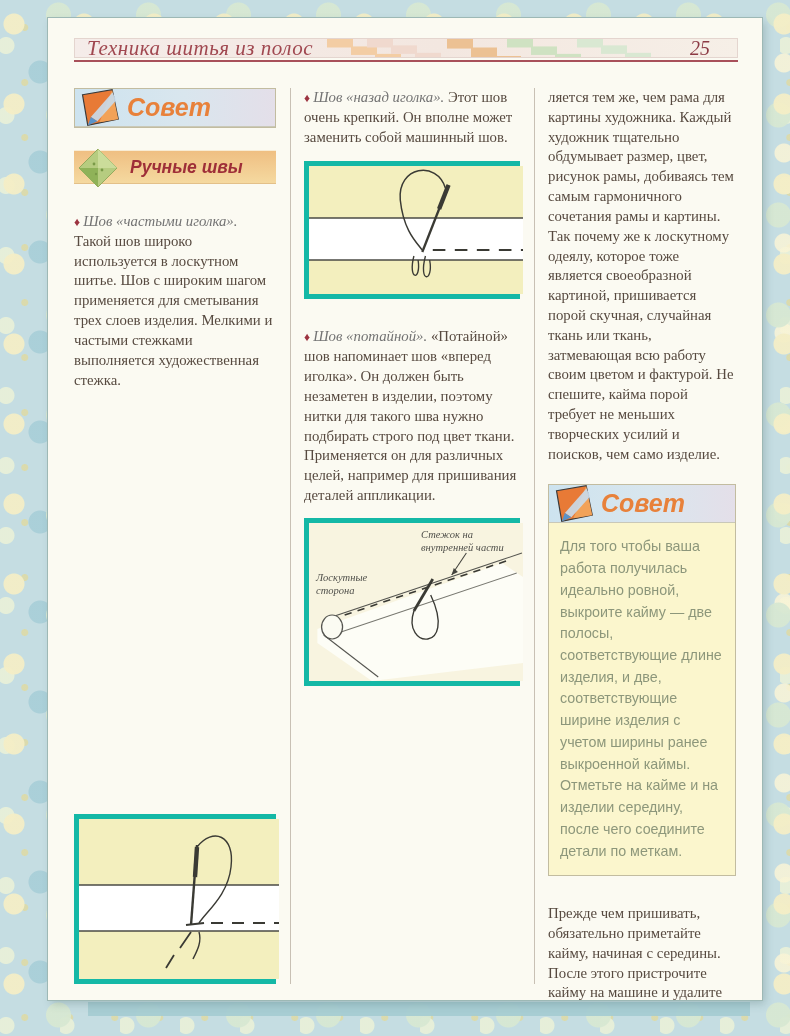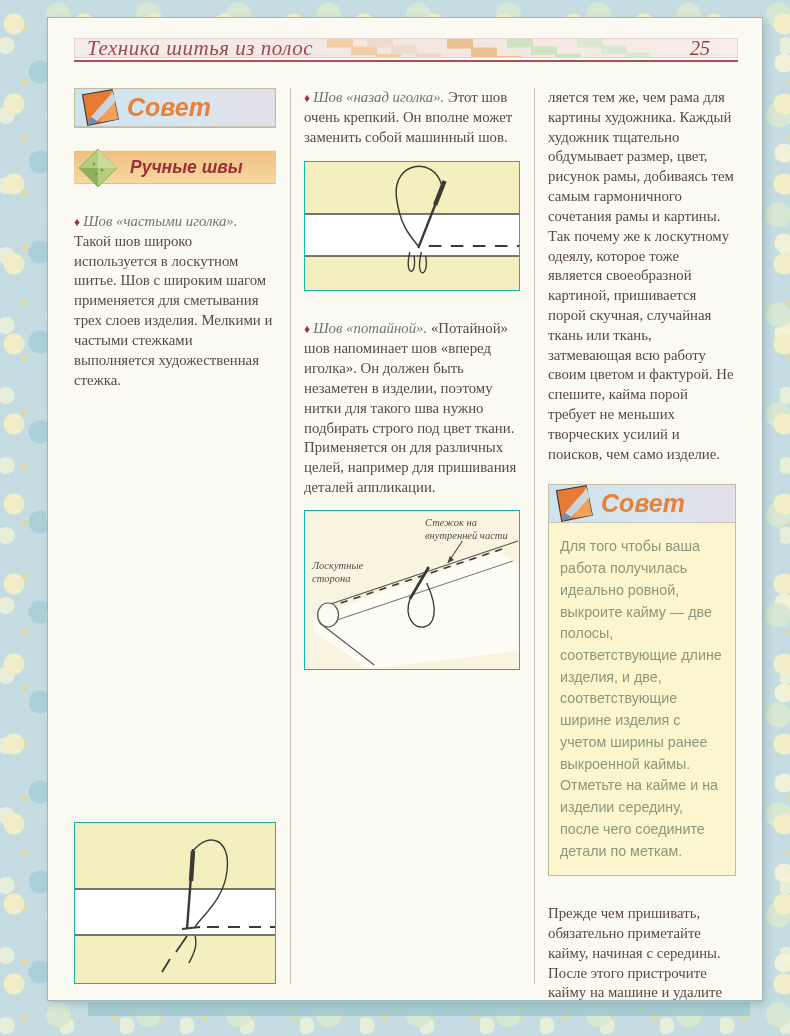--- a/index.html
+++ b/index.html
@@ -74,21 +74,21 @@
     position:relative; height:34px; margin-top:22px;
     background:linear-gradient(180deg,#efbf82,#f5d9a0);
     border-top:1px solid #f8ecd4; border-bottom:1px solid #e3c089;
     display:flex; align-items:center;
   }
   .section-icon { position:absolute; left:2px; top:-5px; }
   .section-title { margin-left:56px; font-family:"Liberation Sans",sans-serif;
     font-style:italic; font-weight:700; font-size:17.5px; color:#9e2e38; }
 
   
-  .figure { position:relative; border:1px solid #14b8a6; background:#eab308; line-height:0; }
+  .figure { position:relative; border:5px solid #14b8a6; background:#eab308; line-height:0; }
   .fig-forward { margin-top:auto; }
   .fig3-label { position:absolute; font-style:italic; font-size:10.5px; line-height:1.25;
     color:#4f4f4a; z-index:2; }
   .fig3-label-top { right:6px; top:5px; width:88px; }
   .fig3-label-left { left:7px; top:48px; width:78px; } .mt12{margin-top:12px;} .mt14{margin-top:14px;}
   .mt16{margin-top:28px;} .mt20{margin-top:20px;}
 </style>
 </head>
 <body>
 

